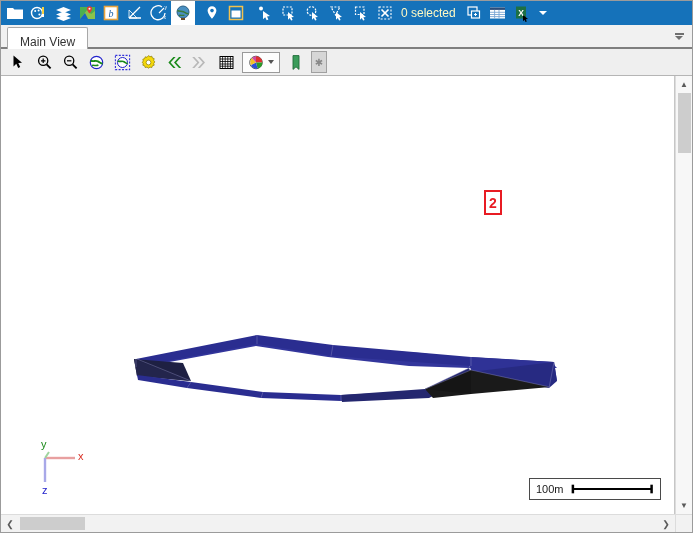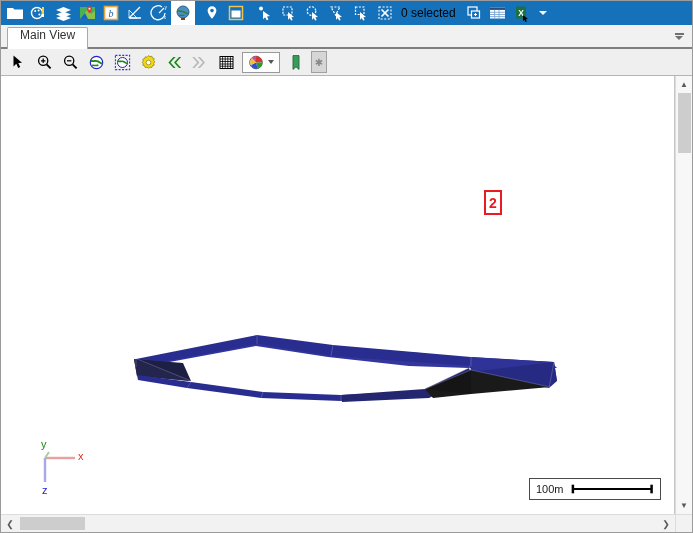--- a/index.html
+++ b/index.html
@@ -31,21 +31,21 @@
     width: 24px; height: 24px;
     display: flex; align-items: center; justify-content: center;
     flex: 0 0 auto;
     position: relative;
   }
   .rb-btn.sel {
     background: #ffffff;
   }
   .rb-sep { width: 5px; height: 24px; flex: 0 0 5px; }
   .rb-label {
-    color: #000000; font-size: 12px;
+    color: #fef9c3; font-size: 12px;
     padding: 0 6px 0 4px; white-space: nowrap;
     line-height: 24px;
   }
   .rb-caret {
     width: 18px; height: 24px;
     display: flex; align-items: center; justify-content: center;
   }
   .rb-caret::after {
     content: ""; width: 0; height: 0;
     border-left: 4px solid transparent;
@@ -61,21 +61,21 @@
     display: flex; align-items: flex-end;
     position: relative;
   }
   #tab-main {
     height: 22px; margin-left: 6px;
     padding: 0 12px;
     background: #ffffff;
     border: 1px solid #a8a8a8;
     border-bottom: none;
     font-size: 12px; color: #333;
-    display: flex; align-items: flex-start;
+    display: flex; align-items: flex-end;
     border-radius: 2px 2px 0 0;
     position: relative; top: 2px;
   }
   #tab-overflow {
     margin-left: auto; margin-right: 6px;
     width: 14px; height: 22px;
     display: flex; align-items: center; justify-content: center;
   }
   #tab-overflow .bar { width: 9px; height: 2px; background: #707070; }
   #tab-overflow .tri {

